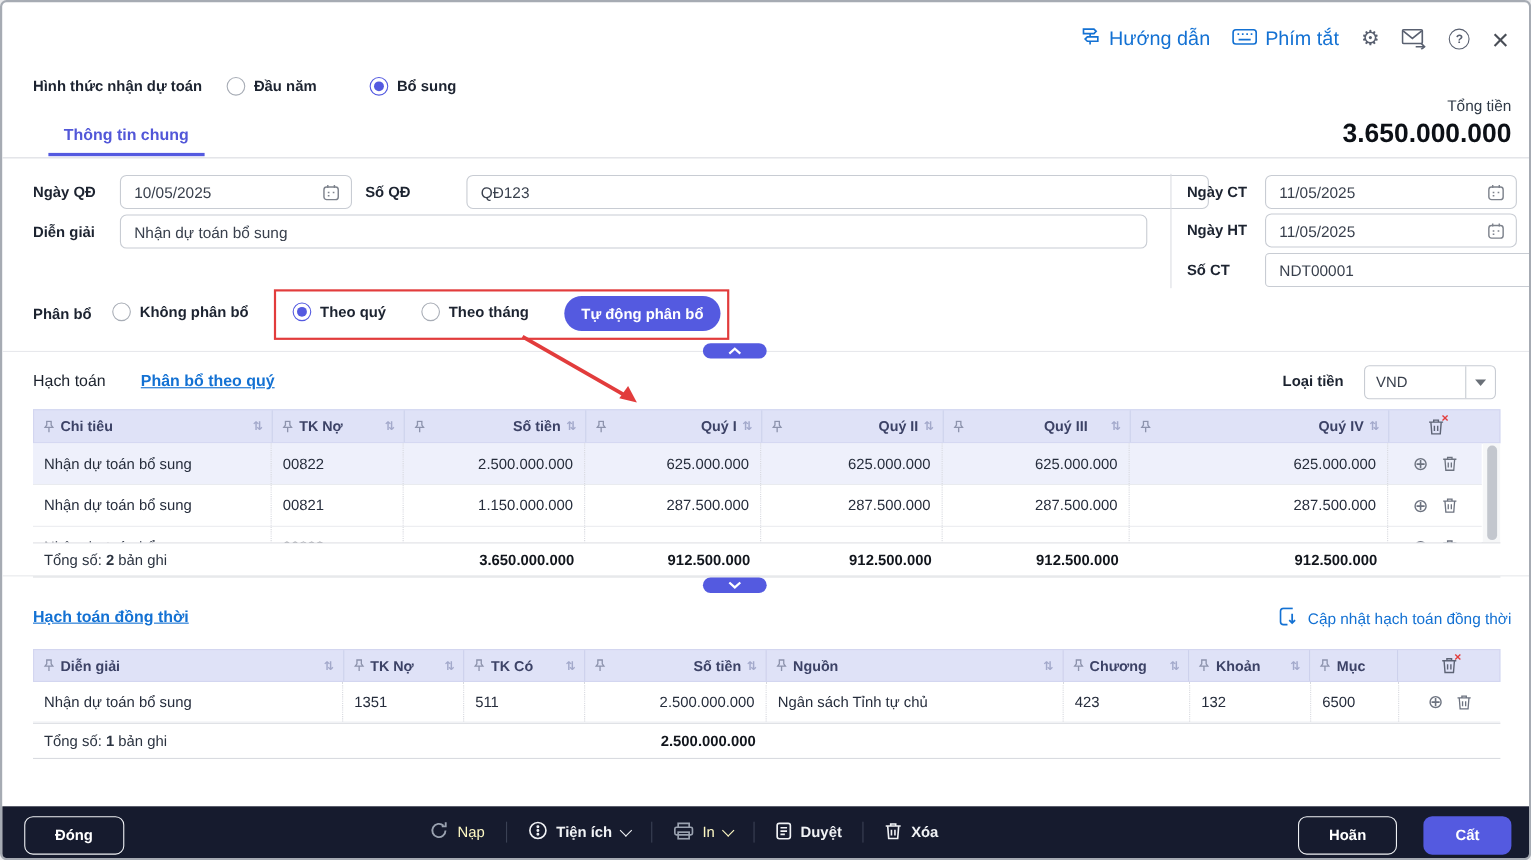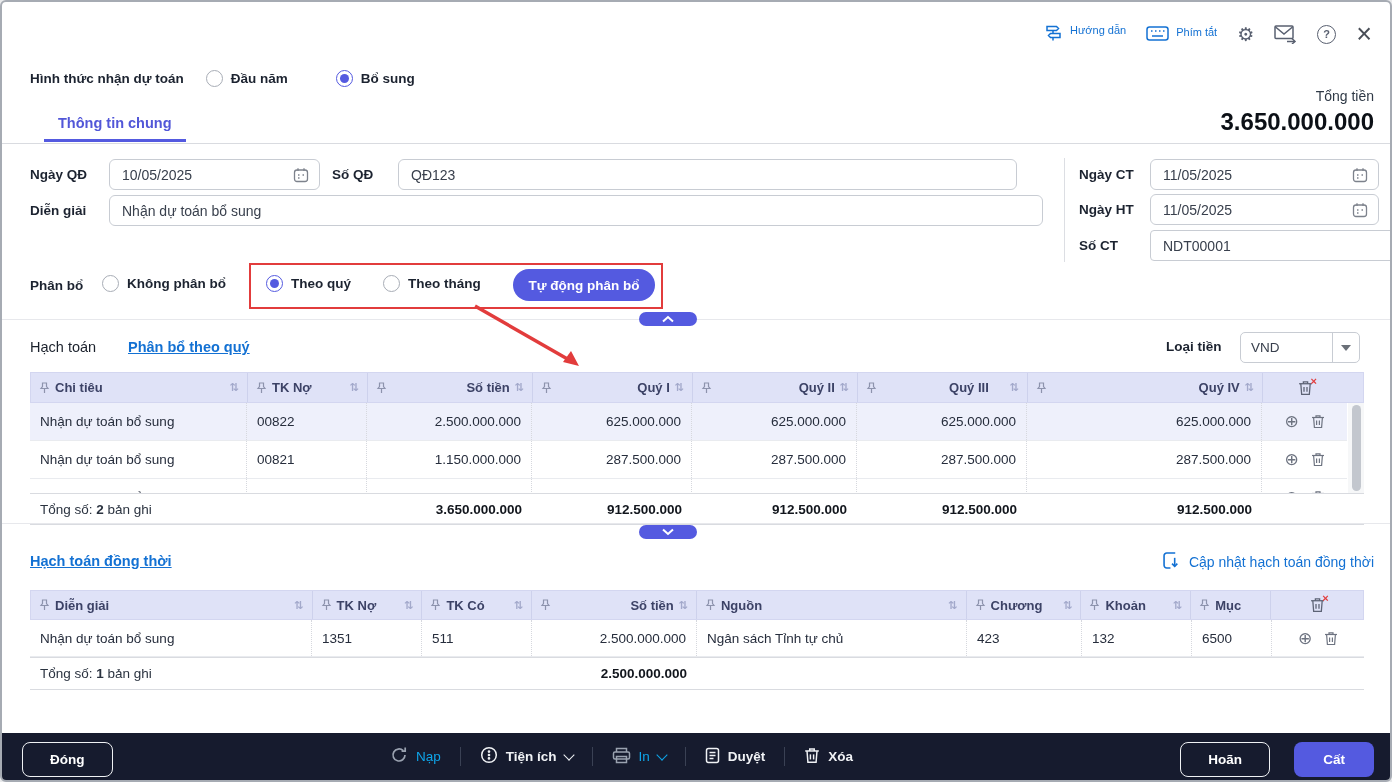--- a/index.html
+++ b/index.html
@@ -1,21 +1,21 @@
 <!DOCTYPE html>
 <html><head>
 <meta charset="utf-8">
 <style>
   html,body{margin:0;padding:0;background:#e9eaec;font-family:"Liberation Sans","DejaVu Sans",sans-serif;}
   .app{position:relative;width:1392px;height:782px;background:#fff;border:2px solid #a6abb3;border-radius:6px;overflow:hidden;box-sizing:border-box;}
   .abs{position:absolute;}
   
   .title{left:26px;top:12px;font-size:25px;font-weight:bold;color:#14181f;}
   .topbar{right:18px;top:22px;display:flex;align-items:center;gap:20px;}
-  .tb-link{display:flex;gap:7px;color:#1371d3;font-size:11px;font-weight:500;cursor:pointer;}
+  .tb-link{display:flex;align-items:center;gap:7px;color:#1371d3;font-size:18px;font-weight:500;cursor:pointer;}
   .tb-ico{color:#596070;display:flex;align-items:center;cursor:pointer;}
   .glyph-gear{font-size:19px;line-height:1;}
   .qcircle{width:19px;height:19px;border:1.6px solid #596070;border-radius:50%;display:flex;align-items:center;justify-content:center;font-size:11px;font-weight:bold;box-sizing:border-box;}
   .glyph-close{font-size:27px;line-height:20px;color:#494e57;}
   
   .radio-item{display:flex;align-items:center;gap:8px;cursor:pointer;}
   .radio{width:17px;height:17px;border-radius:50%;border:1.5px solid #a8adb6;background:#fff;box-sizing:border-box;position:relative;flex:none;}
   .radio.sel{border-color:#545ae0;}
   .radio.sel::after{content:"";position:absolute;inset:3px;border-radius:50%;background:#545ae0;}
   .radio-label{font-size:13.5px;font-weight:bold;color:#1c2330;}
@@ -76,21 +76,21 @@
   .t2 .c6{width:115px;}.t2 .c7{width:110px;}.t2 .c8{width:80px;}.t2 .c9{width:92px;}
   .icon-btn{color:#6d7380;display:flex;align-items:center;cursor:pointer;}
   .plus-glyph{font-size:17px;line-height:1;color:#6d7380;cursor:pointer;}
   .trash-x{position:relative;display:flex;}
   .trash-x .x{position:absolute;top:-4px;right:-4px;color:#e23c3c;font-size:11px;font-weight:bold;line-height:1;}
   
   .bbar{position:absolute;left:0;right:0;top:731px;bottom:0;background:#161b2e;}
   .btn-outline{position:absolute;top:9px;height:35px;padding:0 27px;border:1px solid #eff1f4;border-radius:8px;color:#fff;font-weight:bold;font-size:13.5px;display:flex;align-items:center;background:transparent;cursor:pointer;box-sizing:border-box;}
   .bgroup{position:absolute;left:388px;top:0;bottom:0;display:flex;align-items:center;}
   .bitem{display:flex;align-items:center;gap:8px;font-size:13.5px;cursor:pointer;}
-  .bitem.dim{color:#0ea5e9;}
+  .bitem.dim{color:#fef9c3;}
   .bitem.lit{color:#f0f2f5;font-weight:bold;}
   .bdiv{width:1px;height:19px;background:#3a4154;margin:0 19px;}
   .chev{width:7px;height:7px;border-right:1.7px solid currentColor;border-bottom:1.7px solid currentColor;transform:rotate(45deg);margin-top:-4px;}
   .btn-save{position:absolute;top:9px;right:16px;height:35px;padding:0 29px;background:#545ae0;border-radius:8px;color:#fff;font-weight:bold;font-size:13.5px;display:flex;align-items:center;cursor:pointer;}
 </style>
 </head>
 <body>
 
 <div class="app">
 
@@ -162,21 +162,21 @@
           <rect x="1.5" y="3" width="13" height="11.5" rx="2.5"></rect>
           <line x1="5" y1="1.2" x2="5" y2="4"></line>
           <line x1="11" y1="1.2" x2="11" y2="4"></line>
           <line x1="5" y1="8" x2="6.5" y2="8"></line>
           <line x1="9.5" y1="8" x2="11" y2="8"></line>
           <line x1="5" y1="11" x2="6.5" y2="11"></line>
         </svg>
       </span>
   </div>
   <div class="flabel" style="left:330px;top:165px;">Số QĐ</div>
-  <div class="finput" style="left:396px;top:157px;width:619px;align-items:center;">
+  <div class="finput" style="left:422px;top:157px;width:675px;align-items:center;">
     <input value="QĐ123" style="">
   </div>
   <div class="flabel" style="left:28px;top:201px;">Diễn giải</div>
   <div class="finput" style="left:107px;top:193px;width:934px;">
     <input value="Nhận dự toán bổ sung" style="">
   </div>
   <div class="abs vdiv"></div>
   <div class="flabel" style="left:1077px;top:165px;">Ngày CT</div>
   <div class="finput" style="left:1148px;top:157px;width:229px;">
     <input value="11/05/2025" style="">

